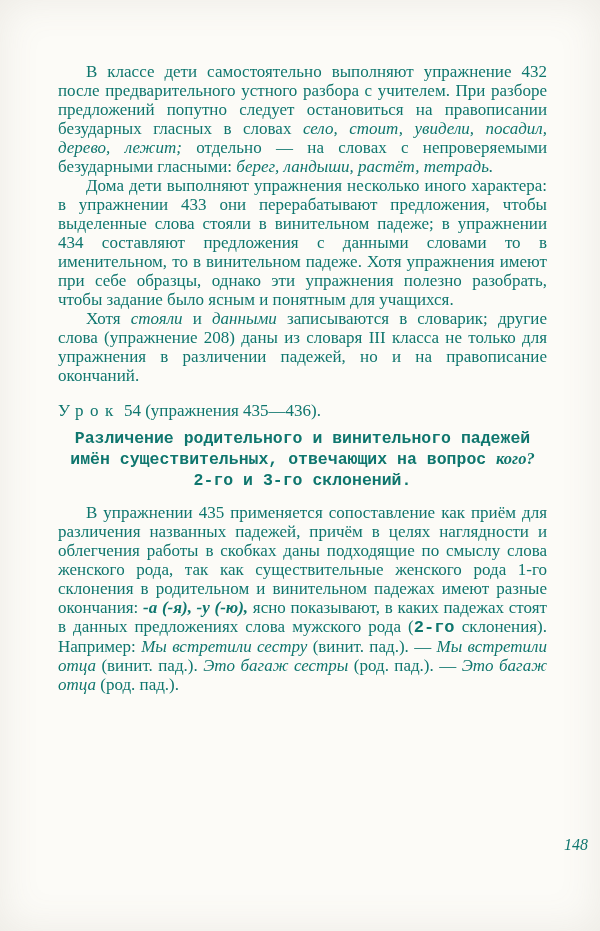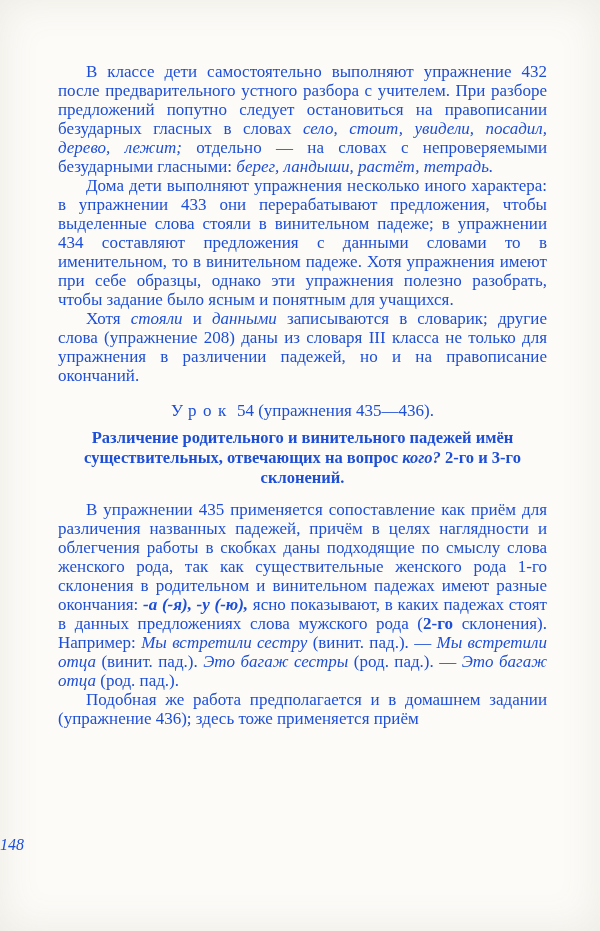--- a/index.html
+++ b/index.html
@@ -9,71 +9,70 @@
   }
   .page {
     position: relative;
     width: 600px;
     height: 931px;
     margin: 0 auto;
     background: #fcfbf7;
     box-shadow: inset 0 0 40px rgba(120,115,100,0.12);
     overflow: hidden;
     font-family: "Liberation Serif", serif;
-    color: #1d4ed8;
+    color: #0f766e;
   }
   .text-block {
     position: absolute;
     left: 58px;
     top: 62px;
     width: 489px;
     font-size: 17px;
     line-height: 19px;
     text-align: justify;
   }
   .para {
     margin: 0;
     text-indent: 28px;
   }
   .lesson-heading {
     margin: 16px 0 8px 0;
     font-size: 17px;
     font-weight: normal;
-    text-align: center;
+    text-align: left;
     text-indent: 0;
   }
   .section-heading {
     margin: 2px 0 12px 0;
     font-size: 16.5px;
     line-height: 20px;
     font-weight: bold;
     text-align: center;
     text-indent: 0;
   }
   .page-number {
     position: absolute;
     left: 0;
     right: 12px;
     top: 836px;
-    text-align: left;
+    text-align: right;
     font-style: italic;
     font-size: 16px;
   }
   .run-i  { font-style: italic; }
-  .run-b  { font-weight: bold; }
+  .run-b  { font-weight: bold; font-family: Liberation Mono, monospace; }
   .run-bi { font-weight: bold; font-style: italic; }
   .run-sp { letter-spacing: 0.38em; }
 </style>
 </head>
 <body>
 
 <div class="page">
   <div class="text-block">
     <p class="para"><span>В классе дети самостоятельно выполняют упражнение 432 после предварительного устного разбора с учителем. При разборе предложений попутно следует остановиться на правописании безударных гласных в словах </span><span class="run-i">село, стоит, увидели, посадил, дерево, лежит;</span><span> отдельно — на словах с непроверяемыми безударными гласными: </span><span class="run-i">берег, ландыши, растёт, тетрадь.</span></p>
     <p class="para"><span>Дома дети выполняют упражнения несколько иного характера: в упражнении 433 они перерабатывают предложения, чтобы выделенные слова стояли в винительном падеже; в упражнении 434 составляют предложения с данными словами то в именительном, то в винительном падеже. Хотя упражнения имеют при себе образцы, однако эти упражнения полезно разобрать, чтобы задание было ясным и понятным для учащихся.</span></p>
     <p class="para"><span>Хотя </span><span class="run-i">стояли</span><span> и </span><span class="run-i">данными</span><span> записываются в словарик; другие слова (упражнение 208) даны из словаря III класса не только для упражнения в различении падежей, но и на правописание окончаний.</span></p>
     <p class="lesson-heading"><span class="run-sp">Урок</span><span> 54 (упражнения 435—436).</span></p>
     <p class="section-heading"><span class="run-b">Различение родительного и винительного падежей имён существительных, отвечающих на вопрос </span><span class="run-bi">кого?</span><span class="run-b"> 2-го и 3-го склонений.</span></p>
     <p class="para"><span>В упражнении 435 применяется сопоставление как приём для различения названных падежей, причём в целях наглядности и облегчения работы в скобках даны подходящие по смыслу слова женского рода, так как существительные женского рода 1-го склонения в родительном и винительном падежах имеют разные окончания: </span><span class="run-bi">-а (-я), -у (-ю),</span><span> ясно показывают, в каких падежах стоят в данных предложениях слова мужского рода (</span><span class="run-b">2-го</span><span> склонения). Например: </span><span class="run-i">Мы встретили сестру</span><span> (винит. пад.). — </span><span class="run-i">Мы встретили отца</span><span> (винит. пад.). </span><span class="run-i">Это багаж сестры</span><span> (род. пад.). — </span><span class="run-i">Это багаж отца</span><span> (род. пад.).</span></p>
-    <p class="para"><span>Подобная же работа предполагается и в домашнем задании (упражнение 436); здесь тоже применяется приём</span></p>
   </div>
   <div class="page-number">148</div>
 </div>
 
 </body></html>

